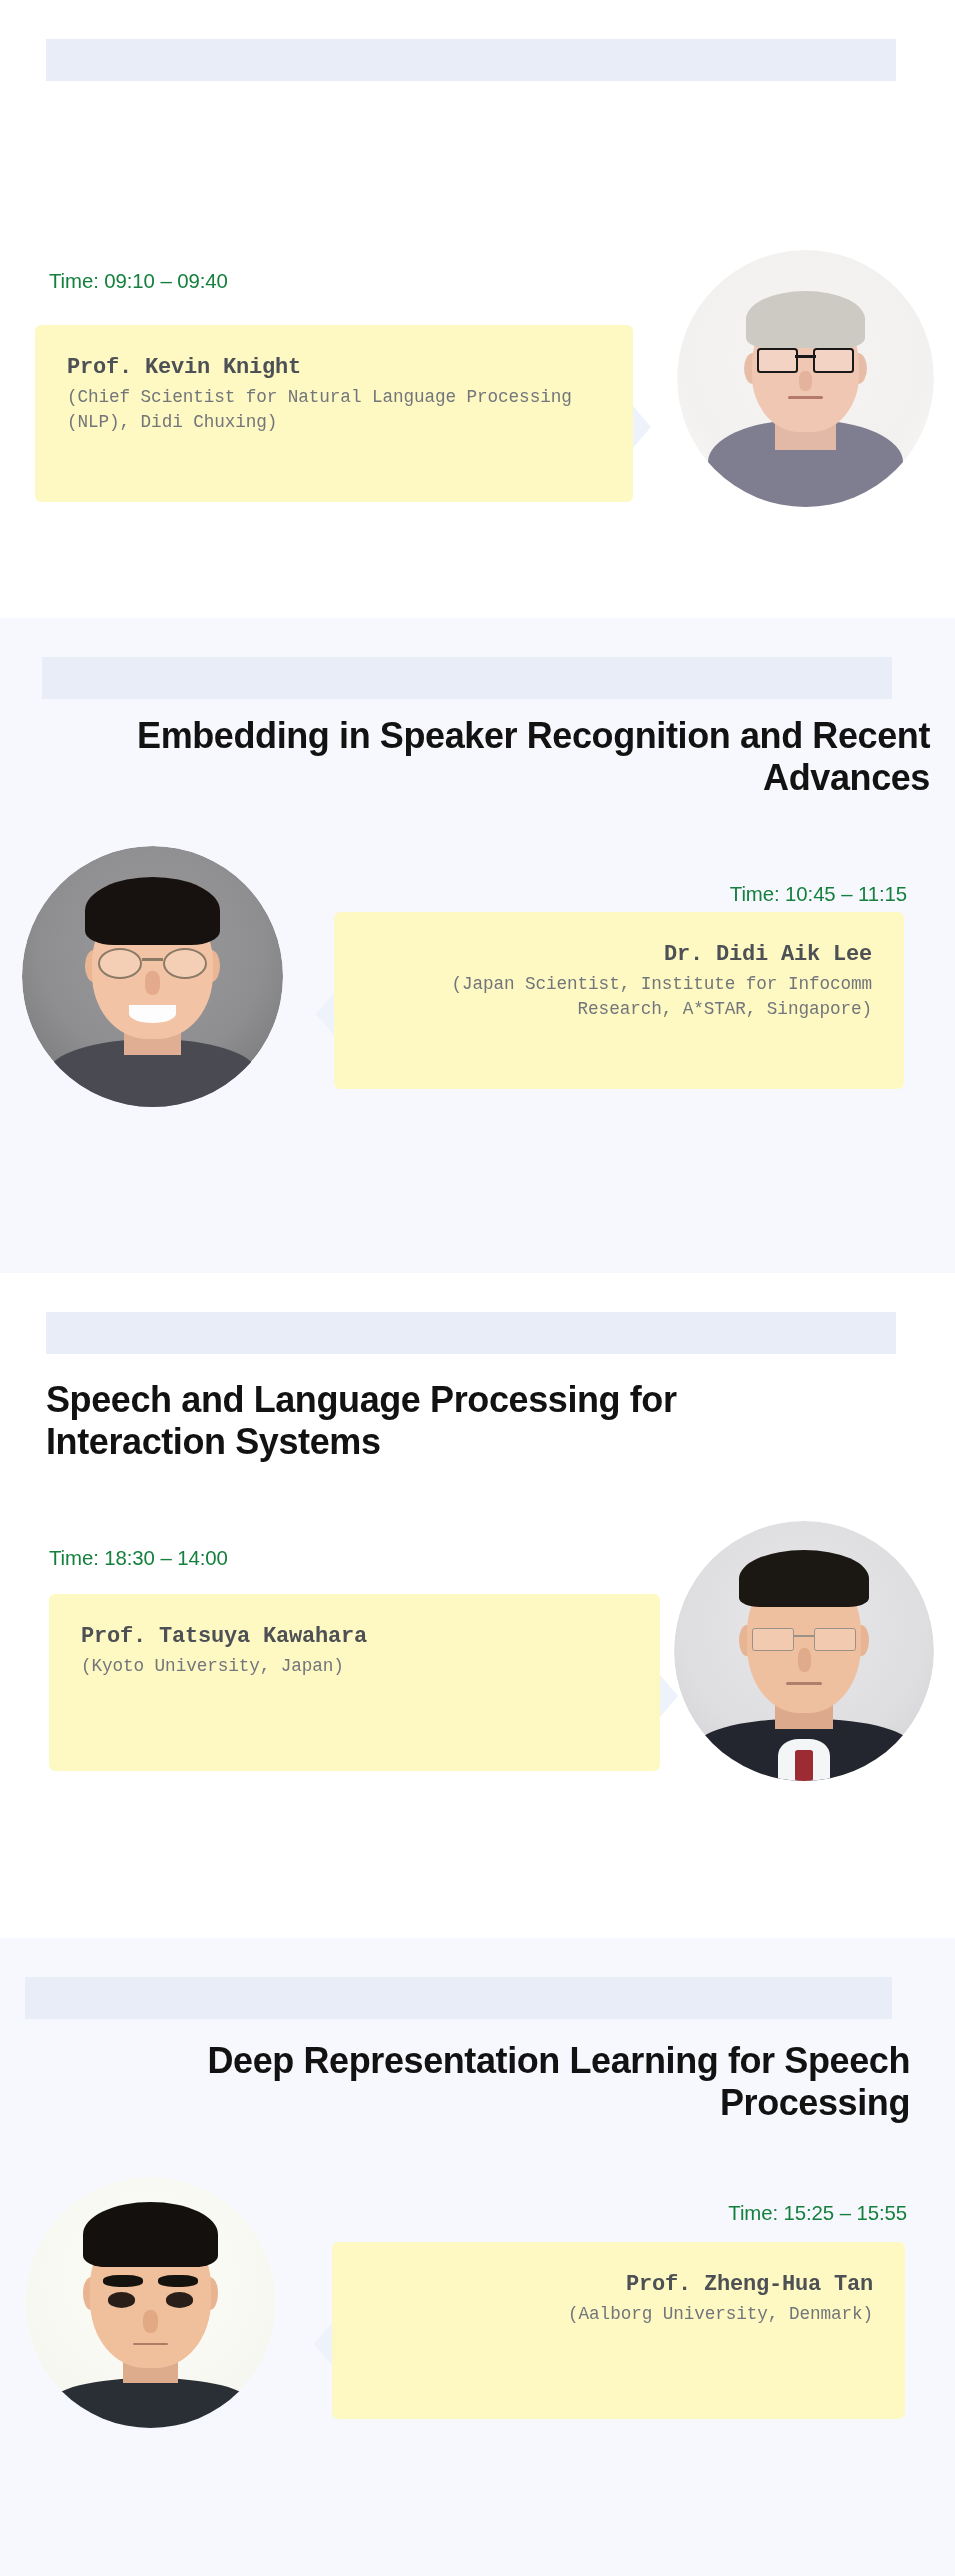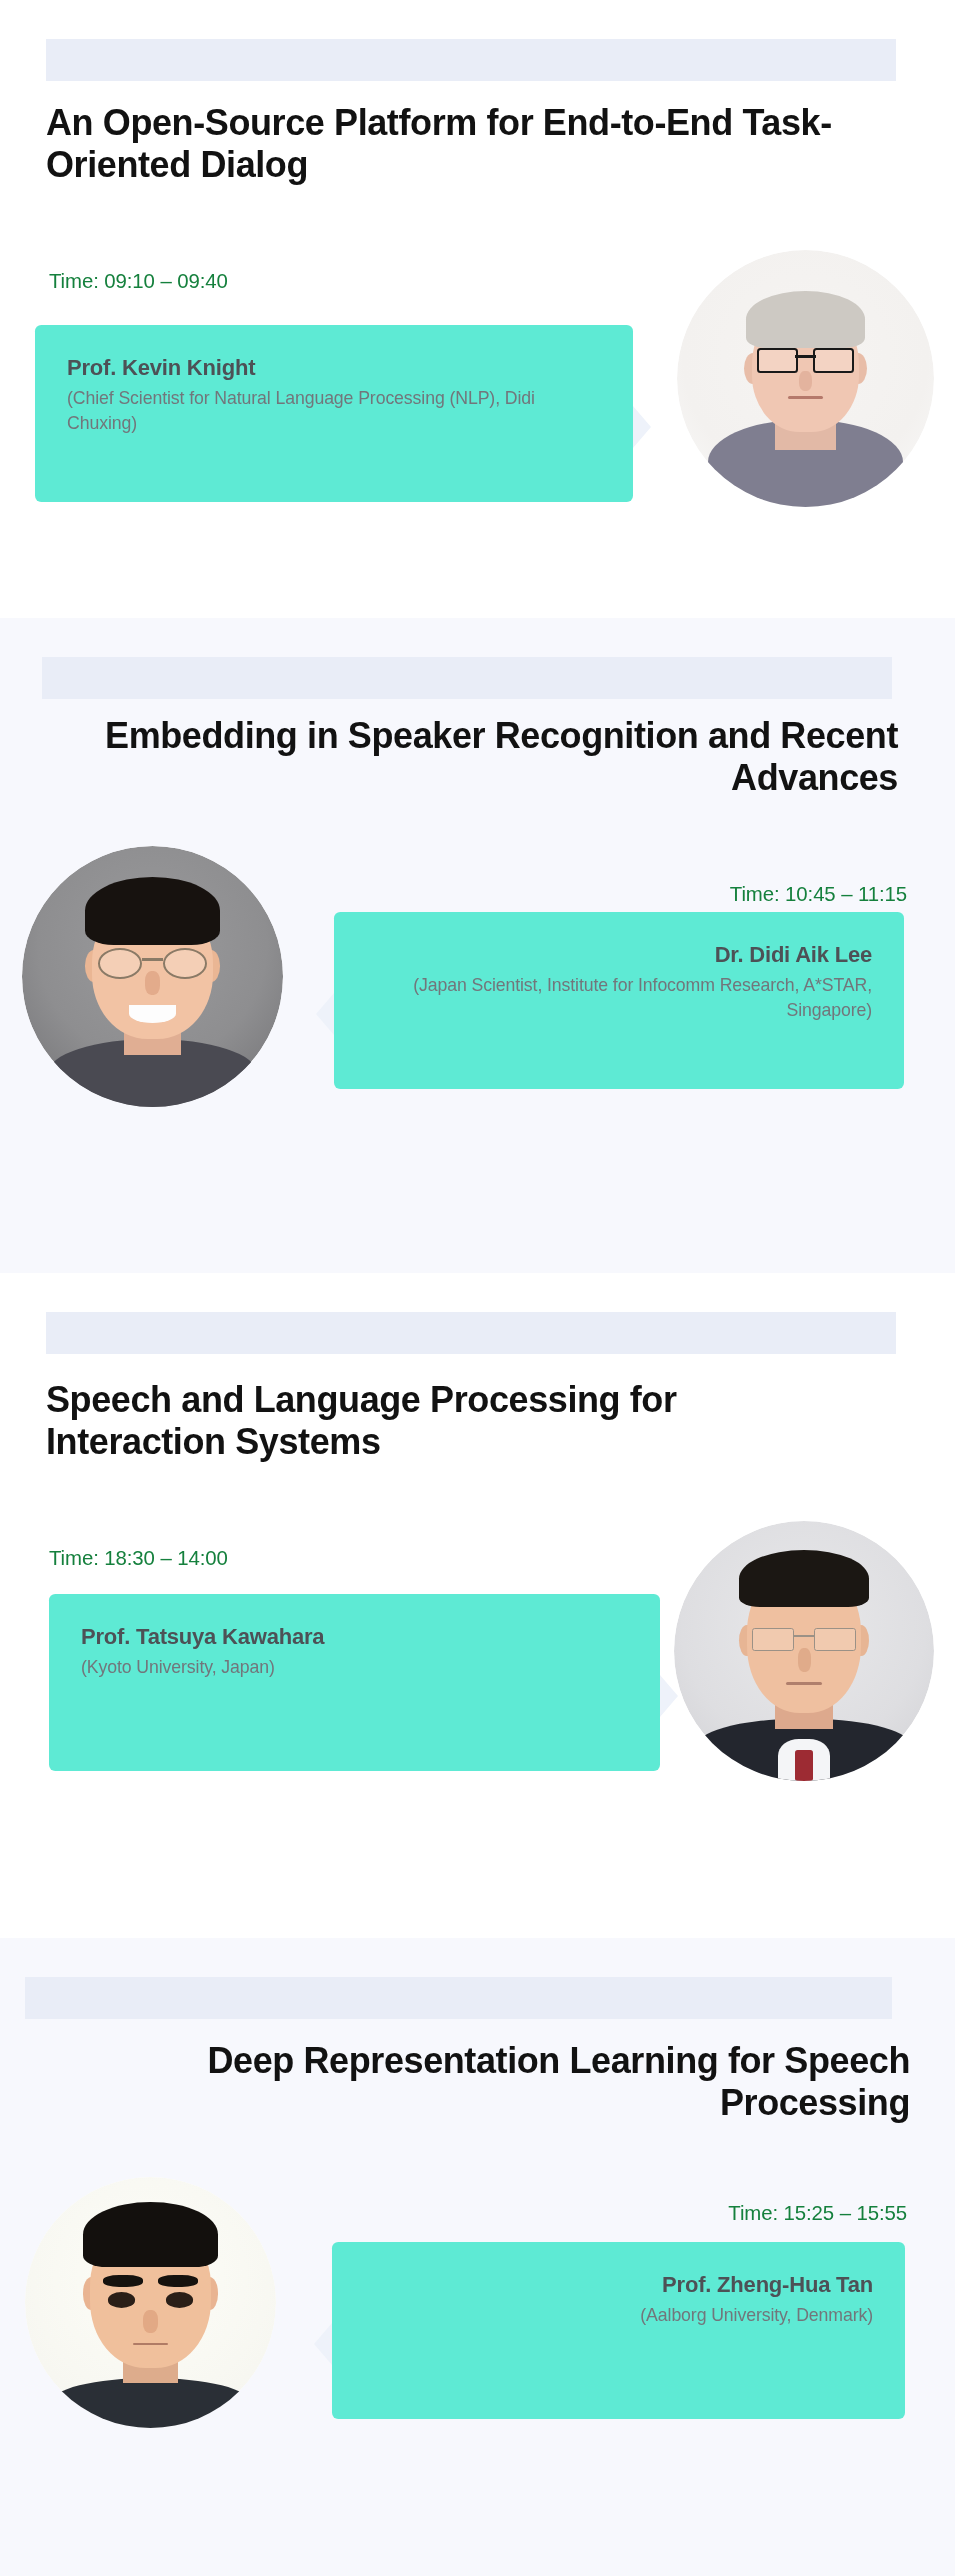--- a/index.html
+++ b/index.html
@@ -40,22 +40,23 @@
   
   .time {
     font-size:20.4px;
     color:#15803d;
     letter-spacing:-0.1px;
   }
 
   
   .card {
     position:relative;
-    background:#5eead4;
+    background:#fef9c3;
     border-radius:6.2px;
+    font-family:Liberation Mono, monospace;
   }
   .card .tail {
     position:absolute;
     width:0; height:0;
     border-top:21px solid transparent;
     border-bottom:21px solid transparent;
   }
   .card.left-card .tail {
     right:-17.7px; top:81px;
     border-left:18.6px solid #eef2fa;
@@ -91,21 +92,21 @@
   
   #sec1 { height:618px; }
   #sec1 .title-wrap { position:absolute; left:0; top:102px; width:885px; }
   #sec1 .hl-band { left:46px; top:39px; width:850px; }
   #sec1 .time { position:absolute; left:49px; top:270px; }
   #sec1 .card { position:absolute; left:35px; top:325px; width:598px; height:177px; }
   #sec1 .photo { left:677px; top:250px; width:257px; height:257px; }
 
   
   #sec2 { height:655px; }
-  #sec2 .title-wrap { position:absolute; right:12px; top:97px; width:911px; padding-right:46px; }
+  #sec2 .title-wrap { position:absolute; right:0; top:97px; width:911px; padding-right:26px; }
   #sec2 .hl-band { left:42px; top:39px; width:850px; }
   #sec2 .time { position:absolute; right:49px; top:265px; }
   #sec2 .card { position:absolute; left:334px; top:294px; width:570px; height:177px; }
   #sec2 .photo { left:22px; top:228px; width:261px; height:261px; }
 
   
   #sec3 { height:665px; }
   #sec3 .title-wrap { position:absolute; left:0; top:106px; width:894px; }
   #sec3 .hl-band { left:46px; top:39px; width:850px; }
   #sec3 .time { position:absolute; left:49px; top:274px; }
@@ -188,23 +189,20 @@
   .p4 .pt-nose { left:47%; top:53%; width:6%; height:9%; background:#e2a985; border-radius:40%; }
   .p4 .pt-mouth { left:43%; top:66%; width:14%; height:2.7px; background:#b07b65; border-radius:1.8px; }
 </style>
 </head>
 <body>
 
 <div class="page">
 
   <section class="section plain" id="sec1">
     <div class="hl-band"></div>
-    <div class="title-wrap">
-      <h2 class="title">An Open-Source Platform for End-to-End Task-Oriented Dialog</h2>
-    </div>
     <div class="time">Time: 09:10 – 09:40</div>
 
     <div class="card left-card">
       <div class="tail"></div>
       <div class="card-inner">
         <div class="sp-name">Prof. Kevin Knight</div>
         <div class="sp-aff">(Chief Scientist for Natural Language Processing (NLP), Didi Chuxing)</div>
       </div>
     </div>
 

